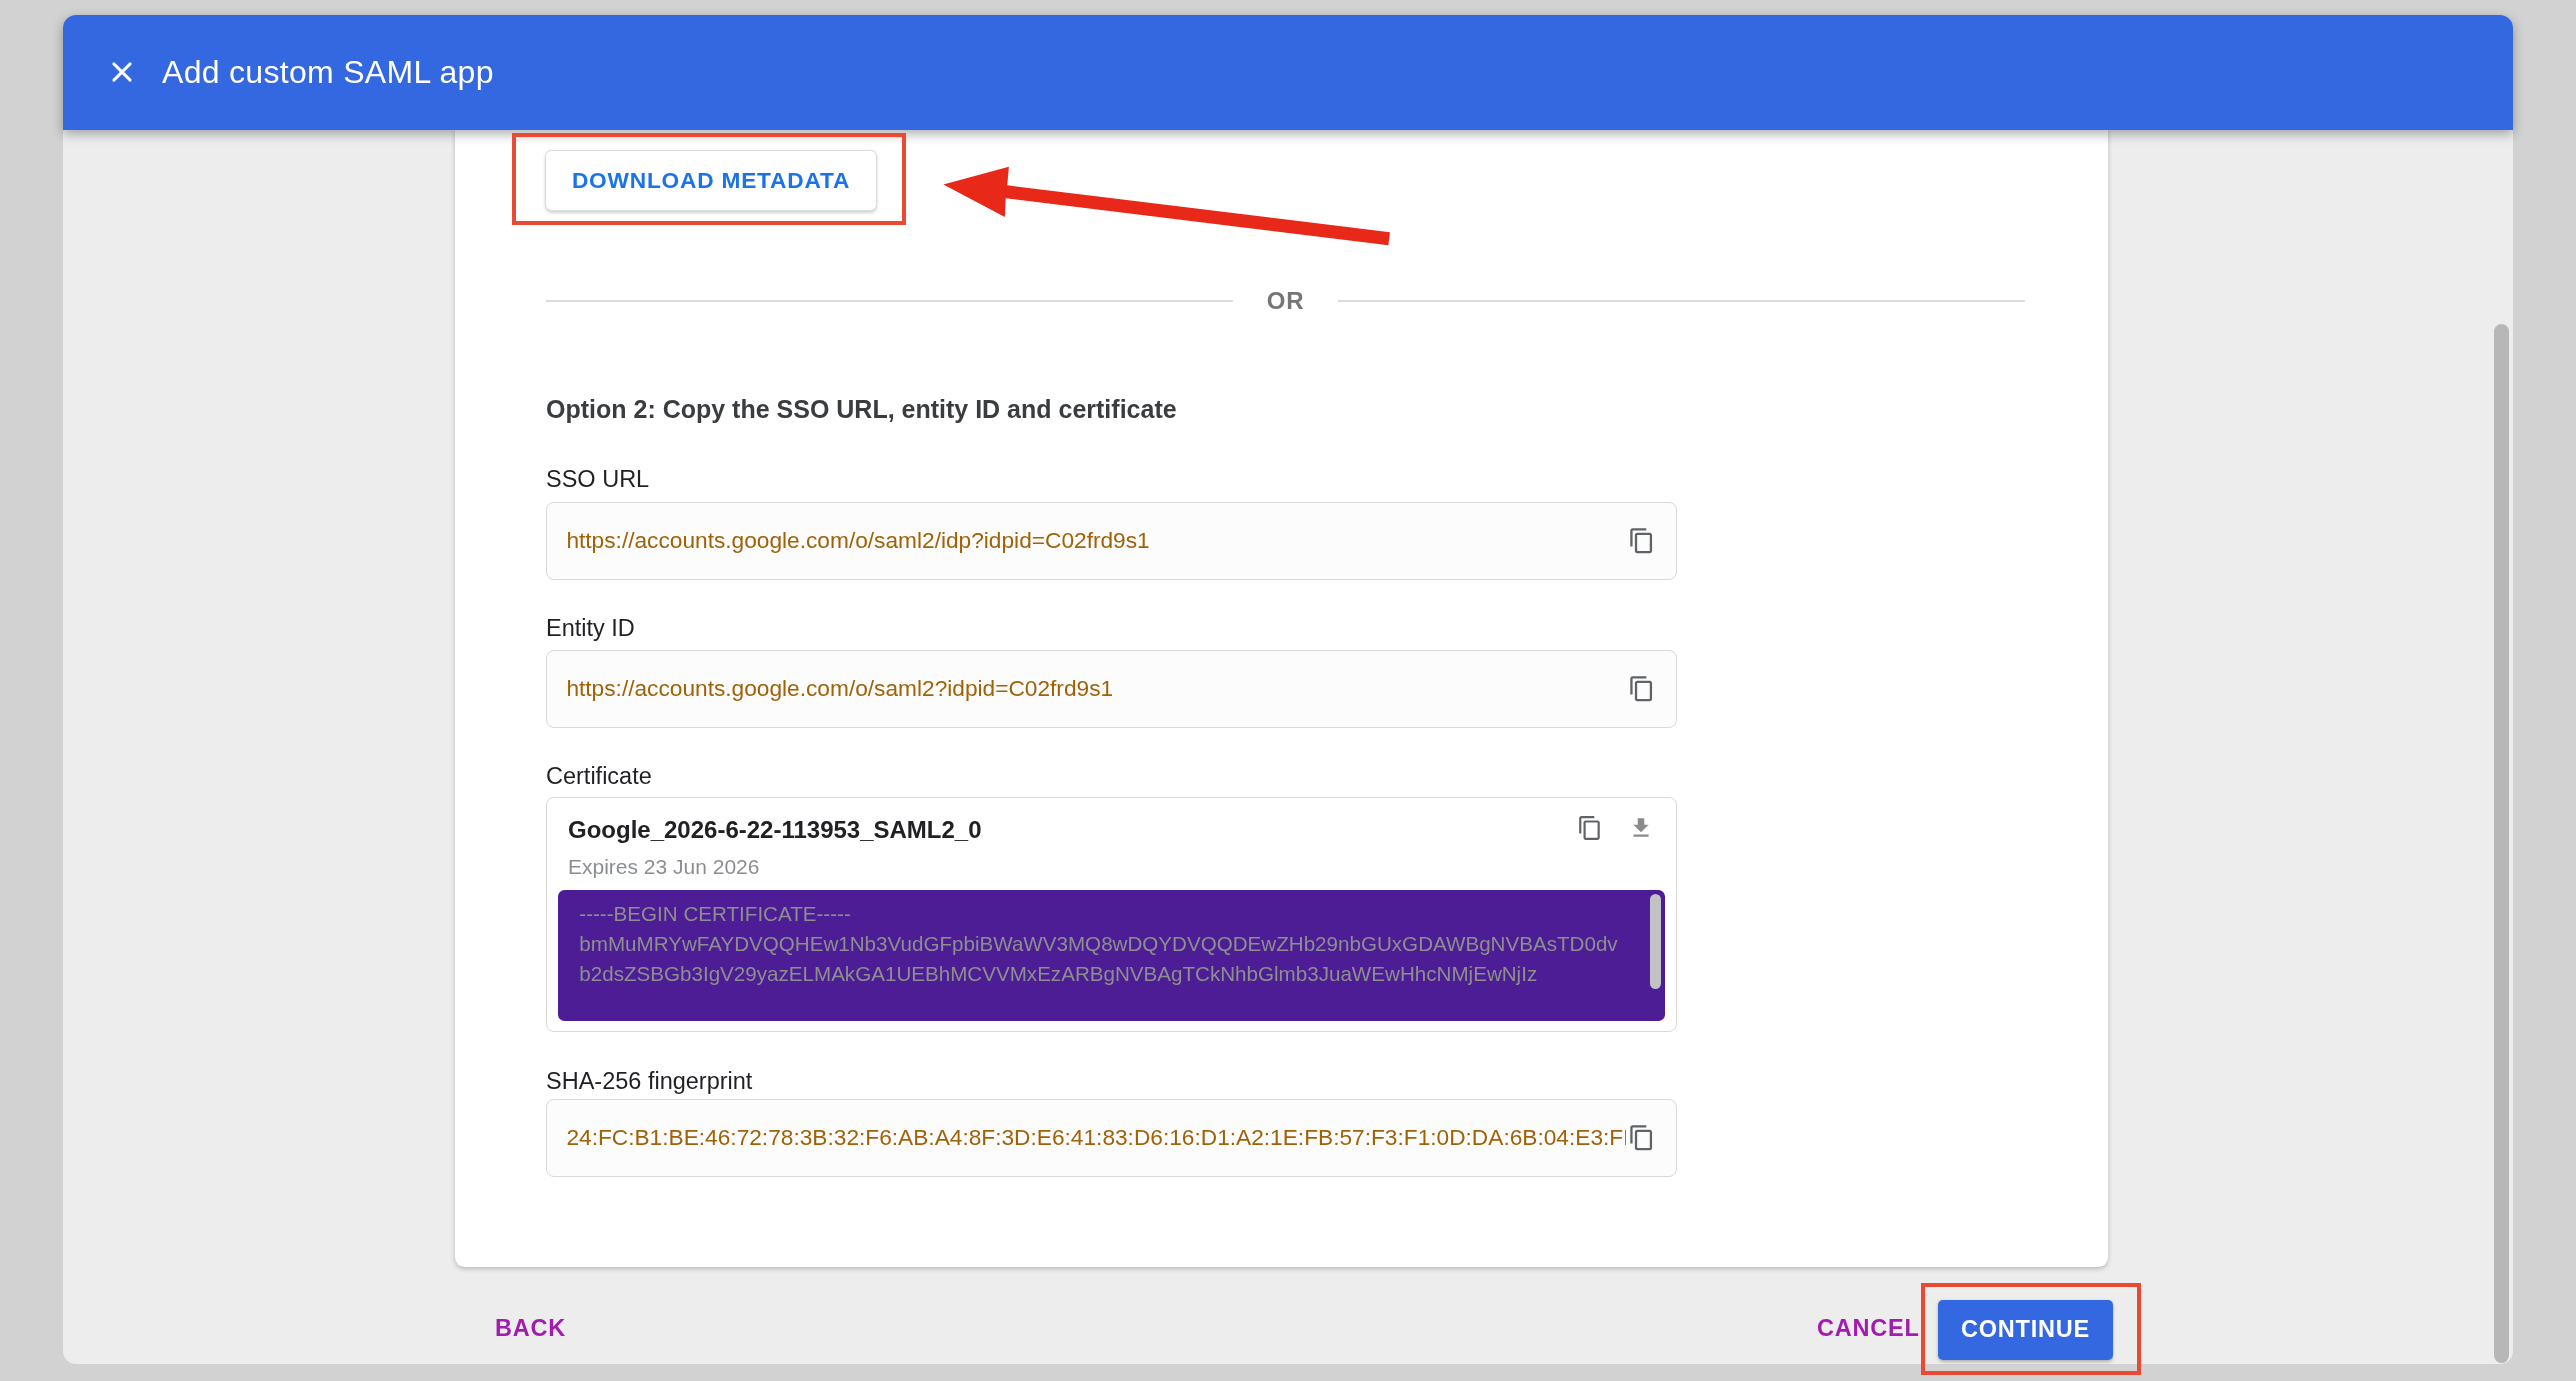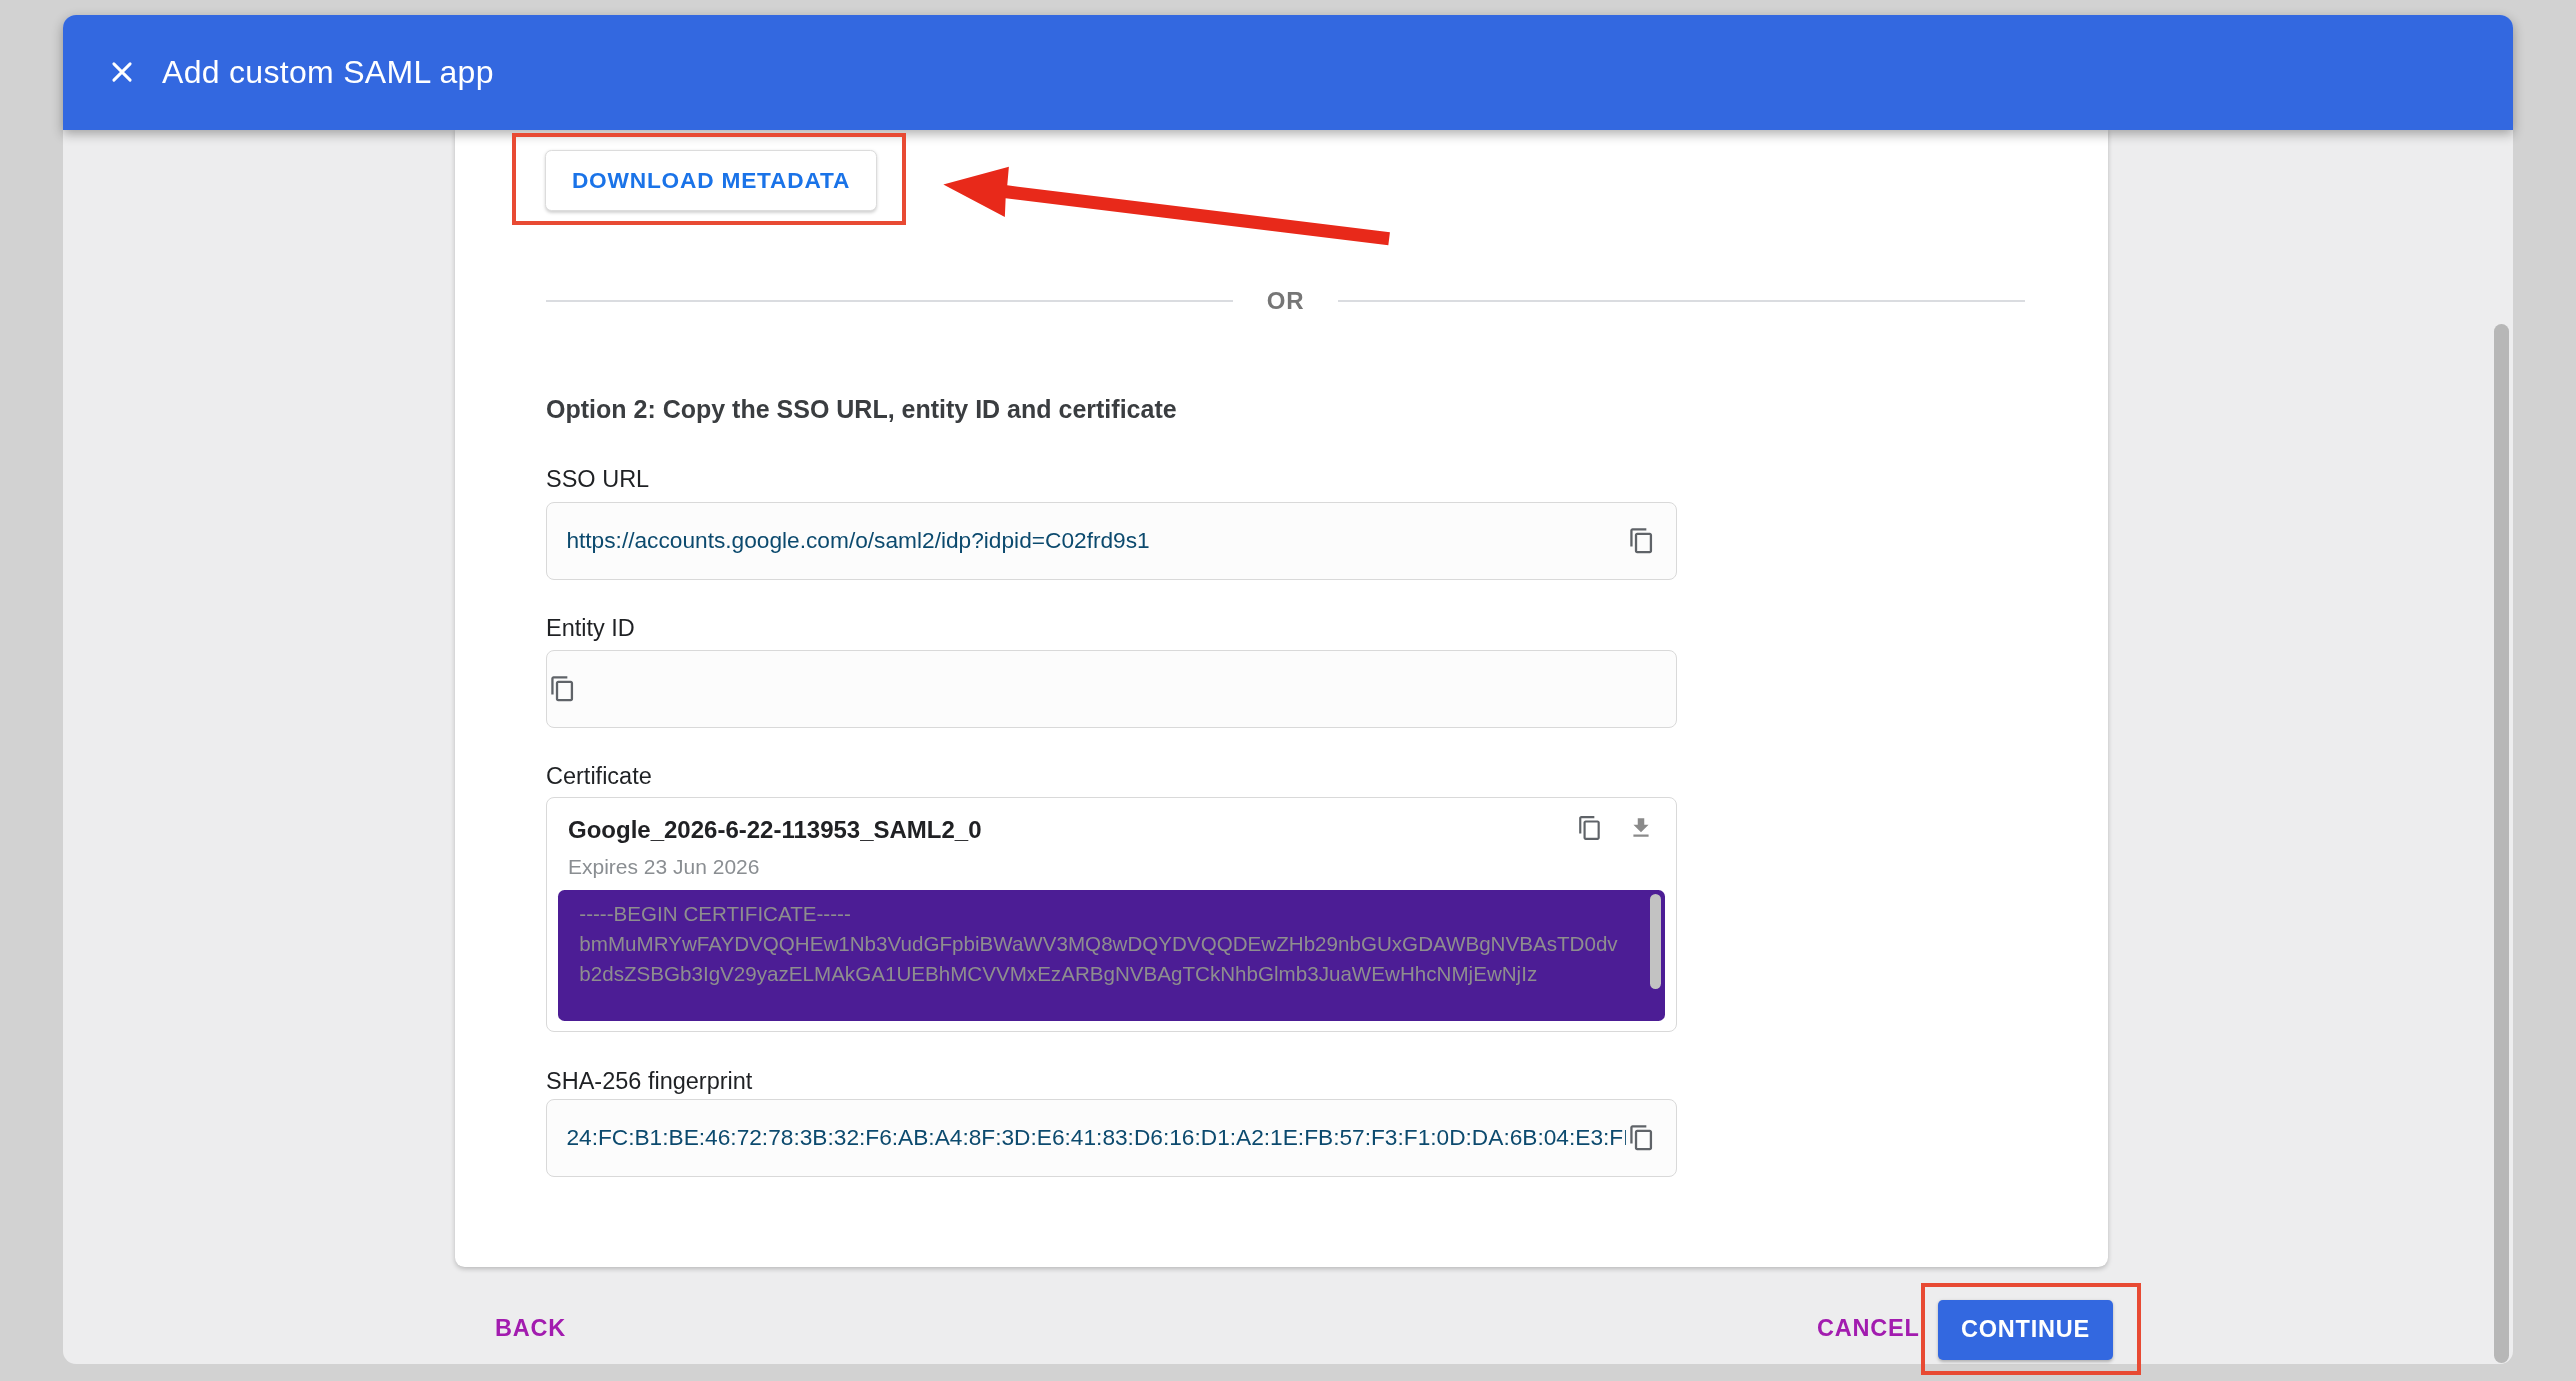--- a/index.html
+++ b/index.html
@@ -64,21 +64,21 @@
   .f-label{
     position:absolute;left:91px;
     color:#1f2124;font-size:23.5px;white-space:nowrap;
   }
   .field{
     position:absolute;left:91px;width:1131px;height:78px;box-sizing:border-box;
     background:#fcfcfc;border:1.6px solid #d9d9d9;border-radius:8px;
     display:flex;align-items:center;
   }
   .field .value{
-    margin-left:19.4px;flex:1;color:#0c4a6e;font-size:22.7px;white-space:nowrap;overflow:hidden;
+    margin-left:19.4px;flex:1;color:#a16207;font-size:22.7px;white-space:nowrap;overflow:hidden;
   }
   .icon-btn{width:32px;height:32px;display:flex;align-items:center;justify-content:center;cursor:pointer;flex:0 0 auto;}
   .field .icon-btn{margin-right:18px;}
   
   .certbox{
     position:absolute;left:91px;top:667px;width:1131px;height:235px;box-sizing:border-box;
     background:#ffffff;border:1.6px solid #d9d9d9;border-radius:8px;
   }
   .cert-name{position:absolute;left:21px;top:18px;color:#202124;font-size:24px;font-weight:700;white-space:nowrap;}
   .cert-exp{position:absolute;left:21px;top:57px;color:#8a8e92;font-size:21px;white-space:nowrap;}
@@ -154,20 +154,21 @@
         <span>
           <svg width="27.5" height="27.5" viewBox="0 0 24 24" fill="#5f6368">
             <path d="M16 1H4c-1.1 0-2 .9-2 2v14h2V3h12V1zm3 4H8c-1.1 0-2 .9-2 2v14c0 1.1.9 2 2 2h11c1.1 0 2-.9 2-2V7c0-1.1-.9-2-2-2zm0 16H8V7h11v14z"></path>
           </svg>
         </span>
       </div>
     </div>
 
     <div class="f-label" style="top:485px;">Entity ID</div>
     <div class="field" style="top:520px;">
+      <div class="value">https://accounts.google.com/o/saml2?idpid=C02frd9s1</div>
       <div class="icon-btn">
         <span>
           <svg width="27.5" height="27.5" viewBox="0 0 24 24" fill="#5f6368">
             <path d="M16 1H4c-1.1 0-2 .9-2 2v14h2V3h12V1zm3 4H8c-1.1 0-2 .9-2 2v14c0 1.1.9 2 2 2h11c1.1 0 2-.9 2-2V7c0-1.1-.9-2-2-2zm0 16H8V7h11v14z"></path>
           </svg>
         </span>
       </div>
     </div>
 
     <div class="f-label" style="top:633px;">Certificate</div>

